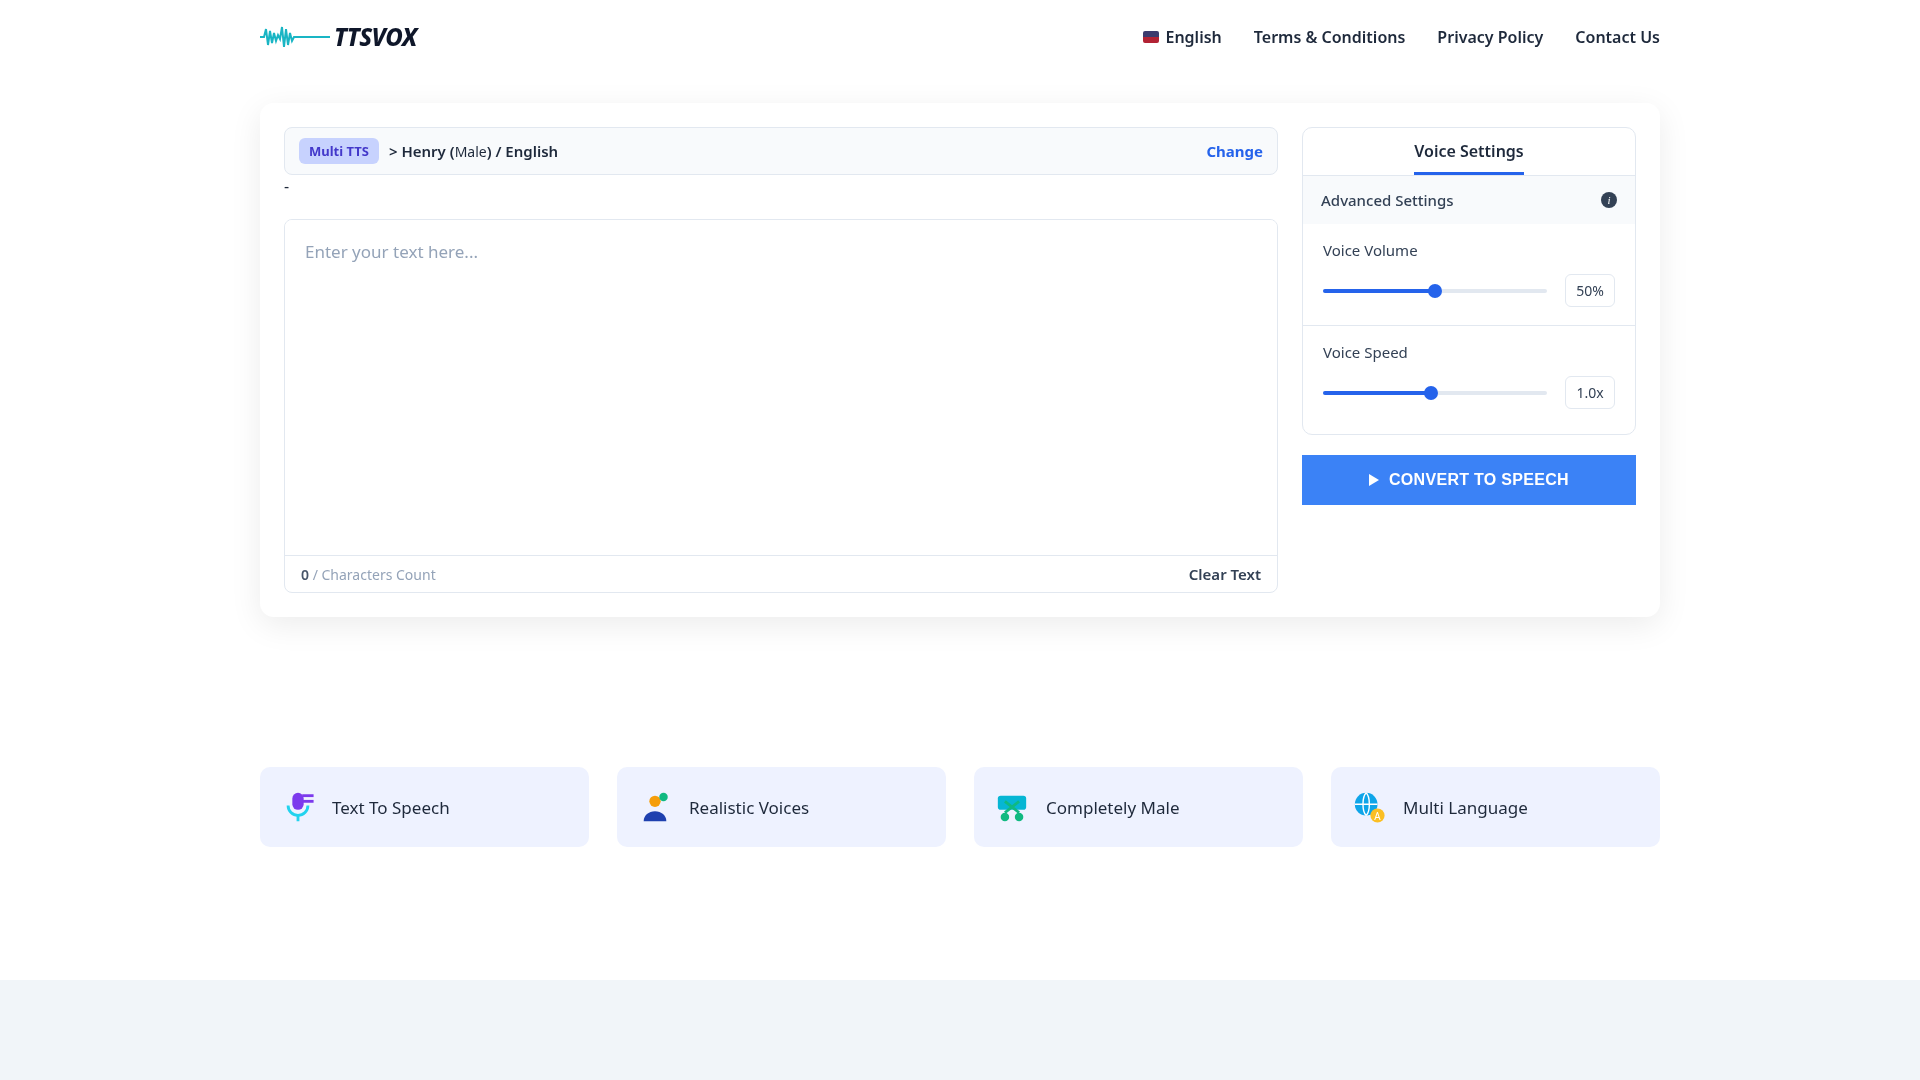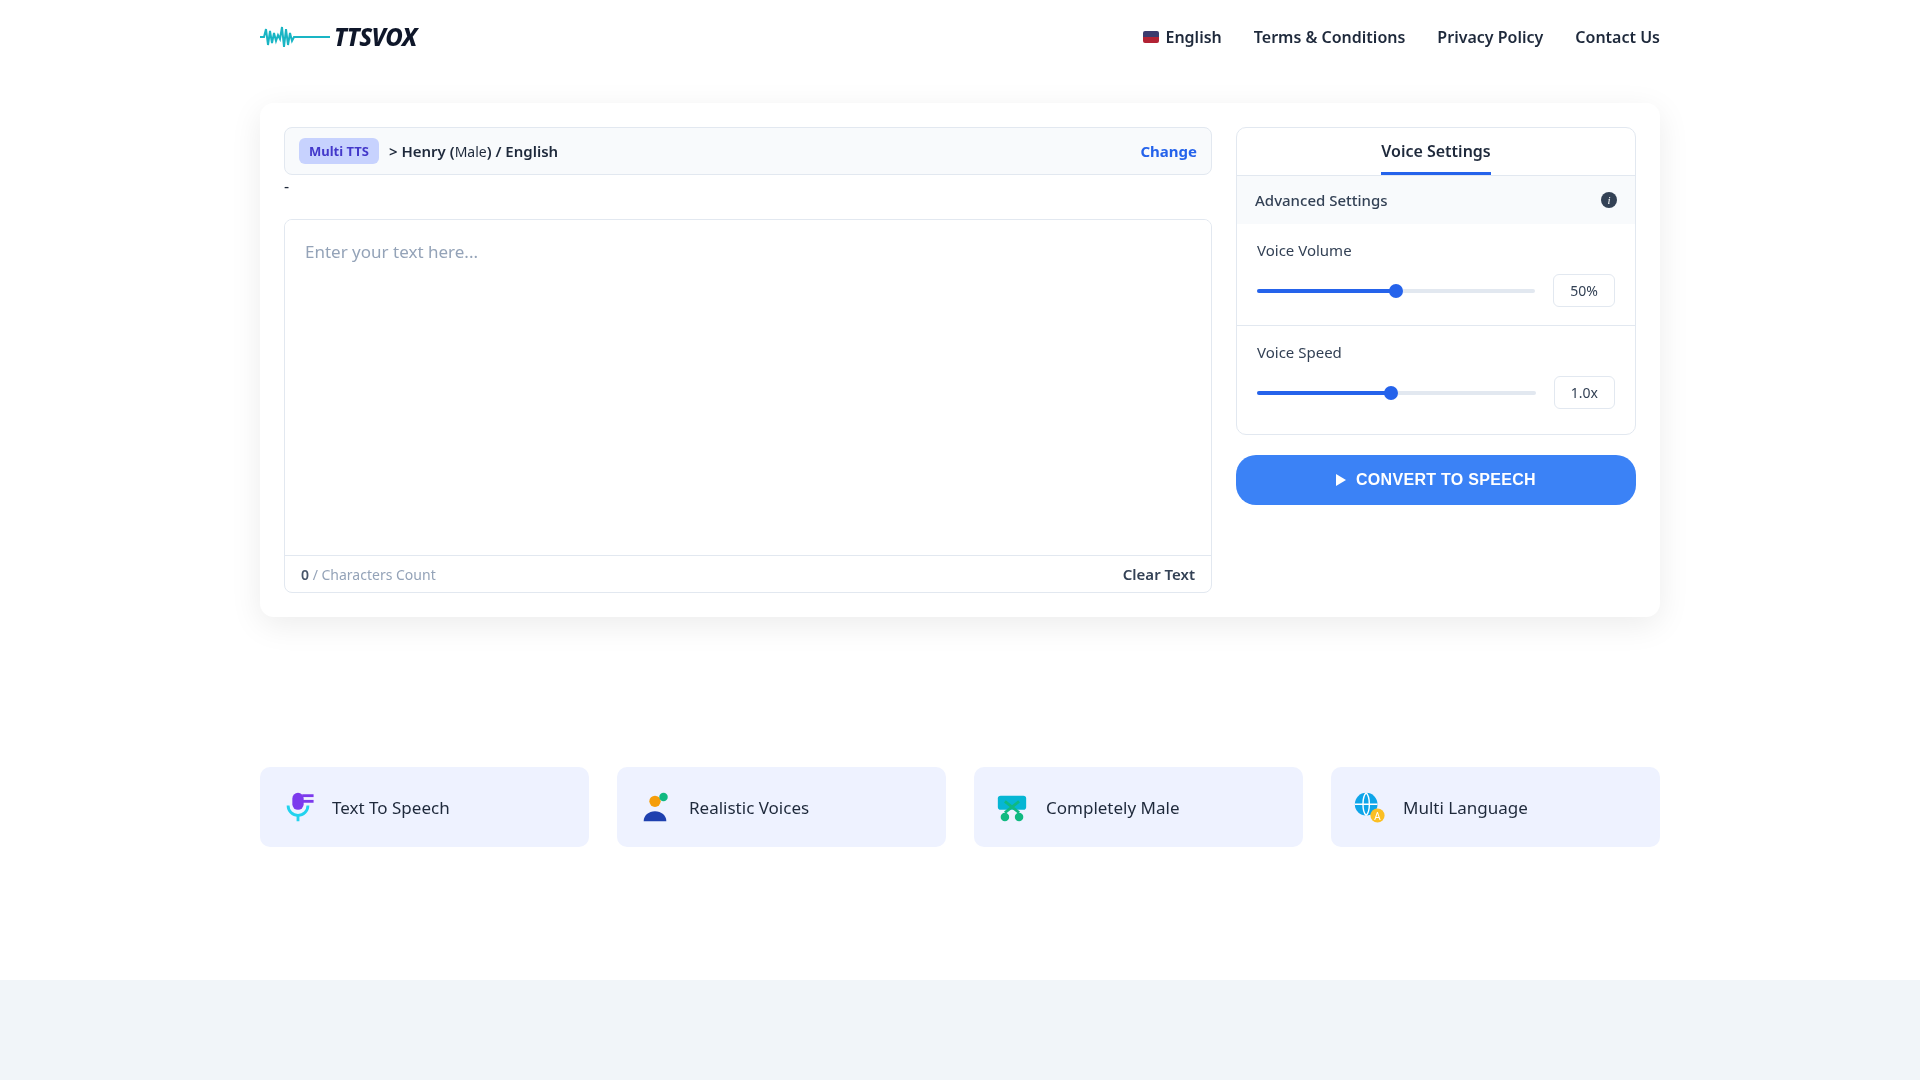--- a/index.html
+++ b/index.html
@@ -60,21 +60,21 @@
     }
     .card {
       background: #ffffff;
       border-radius: 14px;
       box-shadow: 0 8px 32px rgba(0, 0, 0, 0.08);
       padding: 24px;
       display: flex;
       gap: 24px;
     }
     .left-col { flex: 1.55; display: flex; flex-direction: column;}
-    .right-col { display: flex; flex-direction: column; gap: 20px; width: 400px;}
+    .right-col { display: flex; flex-direction: column; gap: 20px; width: 334px;}
     .voice-info {
       border: 1px solid #e2e8f0;
       border-radius: 8px;
       padding: 10px 14px;
       background: #f8fafc;
       display: flex;
       align-items: center;
       justify-content: space-between;
     }
     .voice-info-left { display: flex; align-items: center; gap: 10px; }
@@ -196,33 +196,33 @@
       border-radius: 2px;
     }
     .slider-thumb {
       position: absolute;
       width: 14px; height: 14px; background: #2563eb;
       border-radius: 50%; top: 50%; transform: translate(-50%, -50%);
     }
     .value-box {
       border: 1px solid #e2e8f0;
       border-radius: 6px;
-      padding: 6px 16px;
+      padding: 6px 10px;
       font-size: 14px;
       color: #334155;
       min-width: 50px;
       text-align: center;
     }
     .convert-btn {
       background: #3b82f6;
       color: #fff;
       font-weight: 700;
       font-size: 16px;
       border: none;
-      border-radius: 20px;
+      border-radius: 0;
       padding: 16px;
       display: flex;
       align-items: center;
       justify-content: center;
       gap: 10px;
       cursor: pointer;
       letter-spacing: 0.3px;
     }
     .play-tri {
       width: 0; height: 0;

